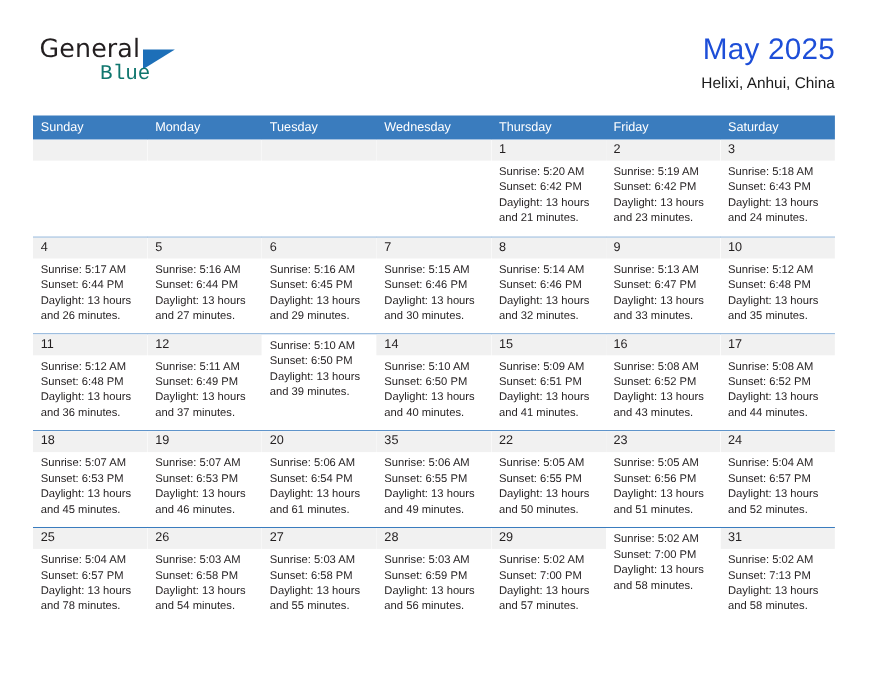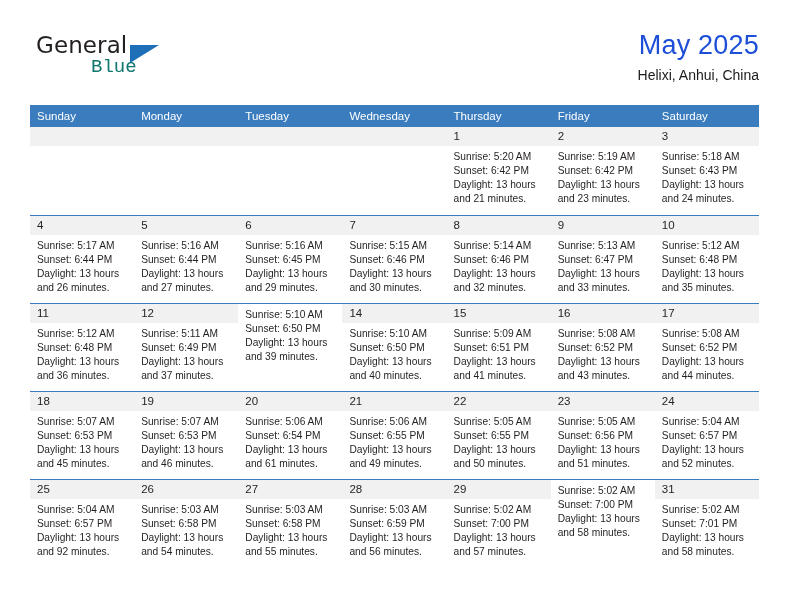--- a/index.html
+++ b/index.html
@@ -452,21 +452,21 @@
             </div>
             <div class="day-body">
               <div class="day-line">Sunrise: 5:06 AM</div>
               <div class="day-line">Sunset: 6:54 PM</div>
               <div class="day-line">Daylight: 13 hours</div>
               <div class="day-line">and 61 minutes.</div>
             </div>
           </div>
           <div class="day-cell">
             <div class="day-num-band">
-              <div class="day-num">21</div>
+              <div class="day-num">35</div>
             </div>
             <div class="day-body">
               <div class="day-line">Sunrise: 5:06 AM</div>
               <div class="day-line">Sunset: 6:55 PM</div>
               <div class="day-line">Daylight: 13 hours</div>
               <div class="day-line">and 49 minutes.</div>
             </div>
           </div>
           <div class="day-cell">
             <div class="day-num-band">
@@ -504,21 +504,21 @@
         </div>
         <div class="week-row">
           <div class="day-cell">
             <div class="day-num-band">
               <div class="day-num">25</div>
             </div>
             <div class="day-body">
               <div class="day-line">Sunrise: 5:04 AM</div>
               <div class="day-line">Sunset: 6:57 PM</div>
               <div class="day-line">Daylight: 13 hours</div>
-              <div class="day-line">and 92 minutes.</div>
+              <div class="day-line">and 78 minutes.</div>
             </div>
           </div>
           <div class="day-cell">
             <div class="day-num-band">
               <div class="day-num">26</div>
             </div>
             <div class="day-body">
               <div class="day-line">Sunrise: 5:03 AM</div>
               <div class="day-line">Sunset: 6:58 PM</div>
               <div class="day-line">Daylight: 13 hours</div>
@@ -565,21 +565,21 @@
               <div class="day-line">Daylight: 13 hours</div>
               <div class="day-line">and 58 minutes.</div>
             </div>
           </div>
           <div class="day-cell">
             <div class="day-num-band">
               <div class="day-num">31</div>
             </div>
             <div class="day-body">
               <div class="day-line">Sunrise: 5:02 AM</div>
-              <div class="day-line">Sunset: 7:01 PM</div>
+              <div class="day-line">Sunset: 7:13 PM</div>
               <div class="day-line">Daylight: 13 hours</div>
               <div class="day-line">and 58 minutes.</div>
             </div>
           </div>
         </div>
       </div>
   </div>
 
 </div>
 

